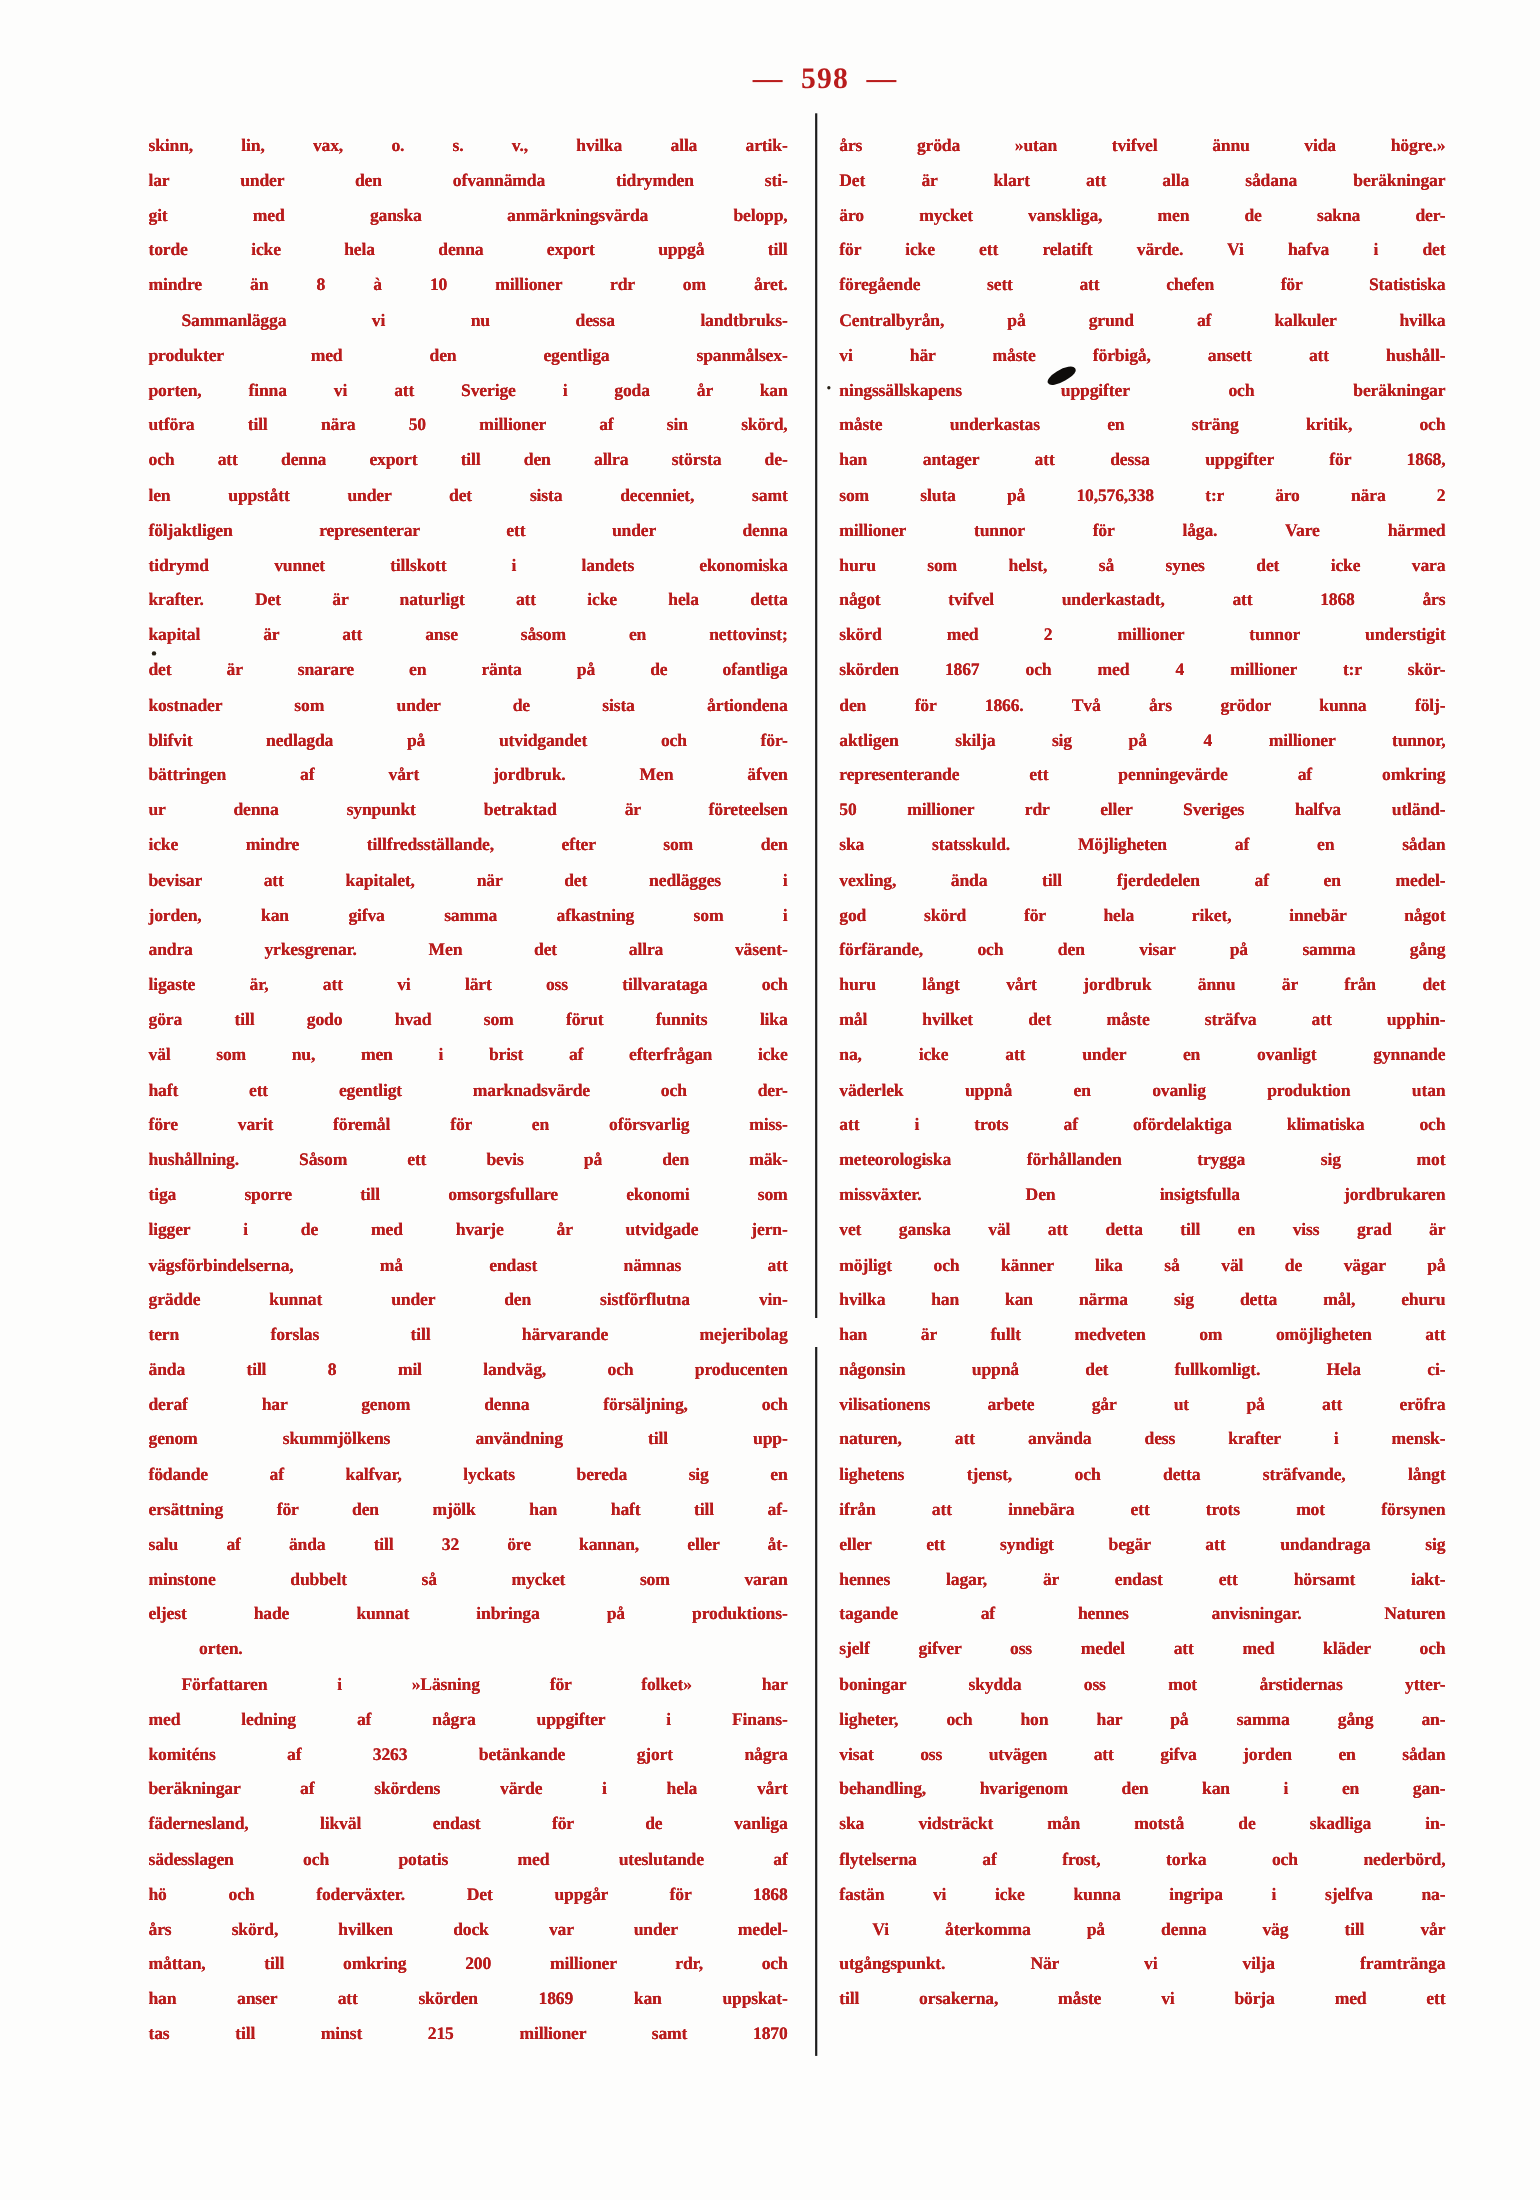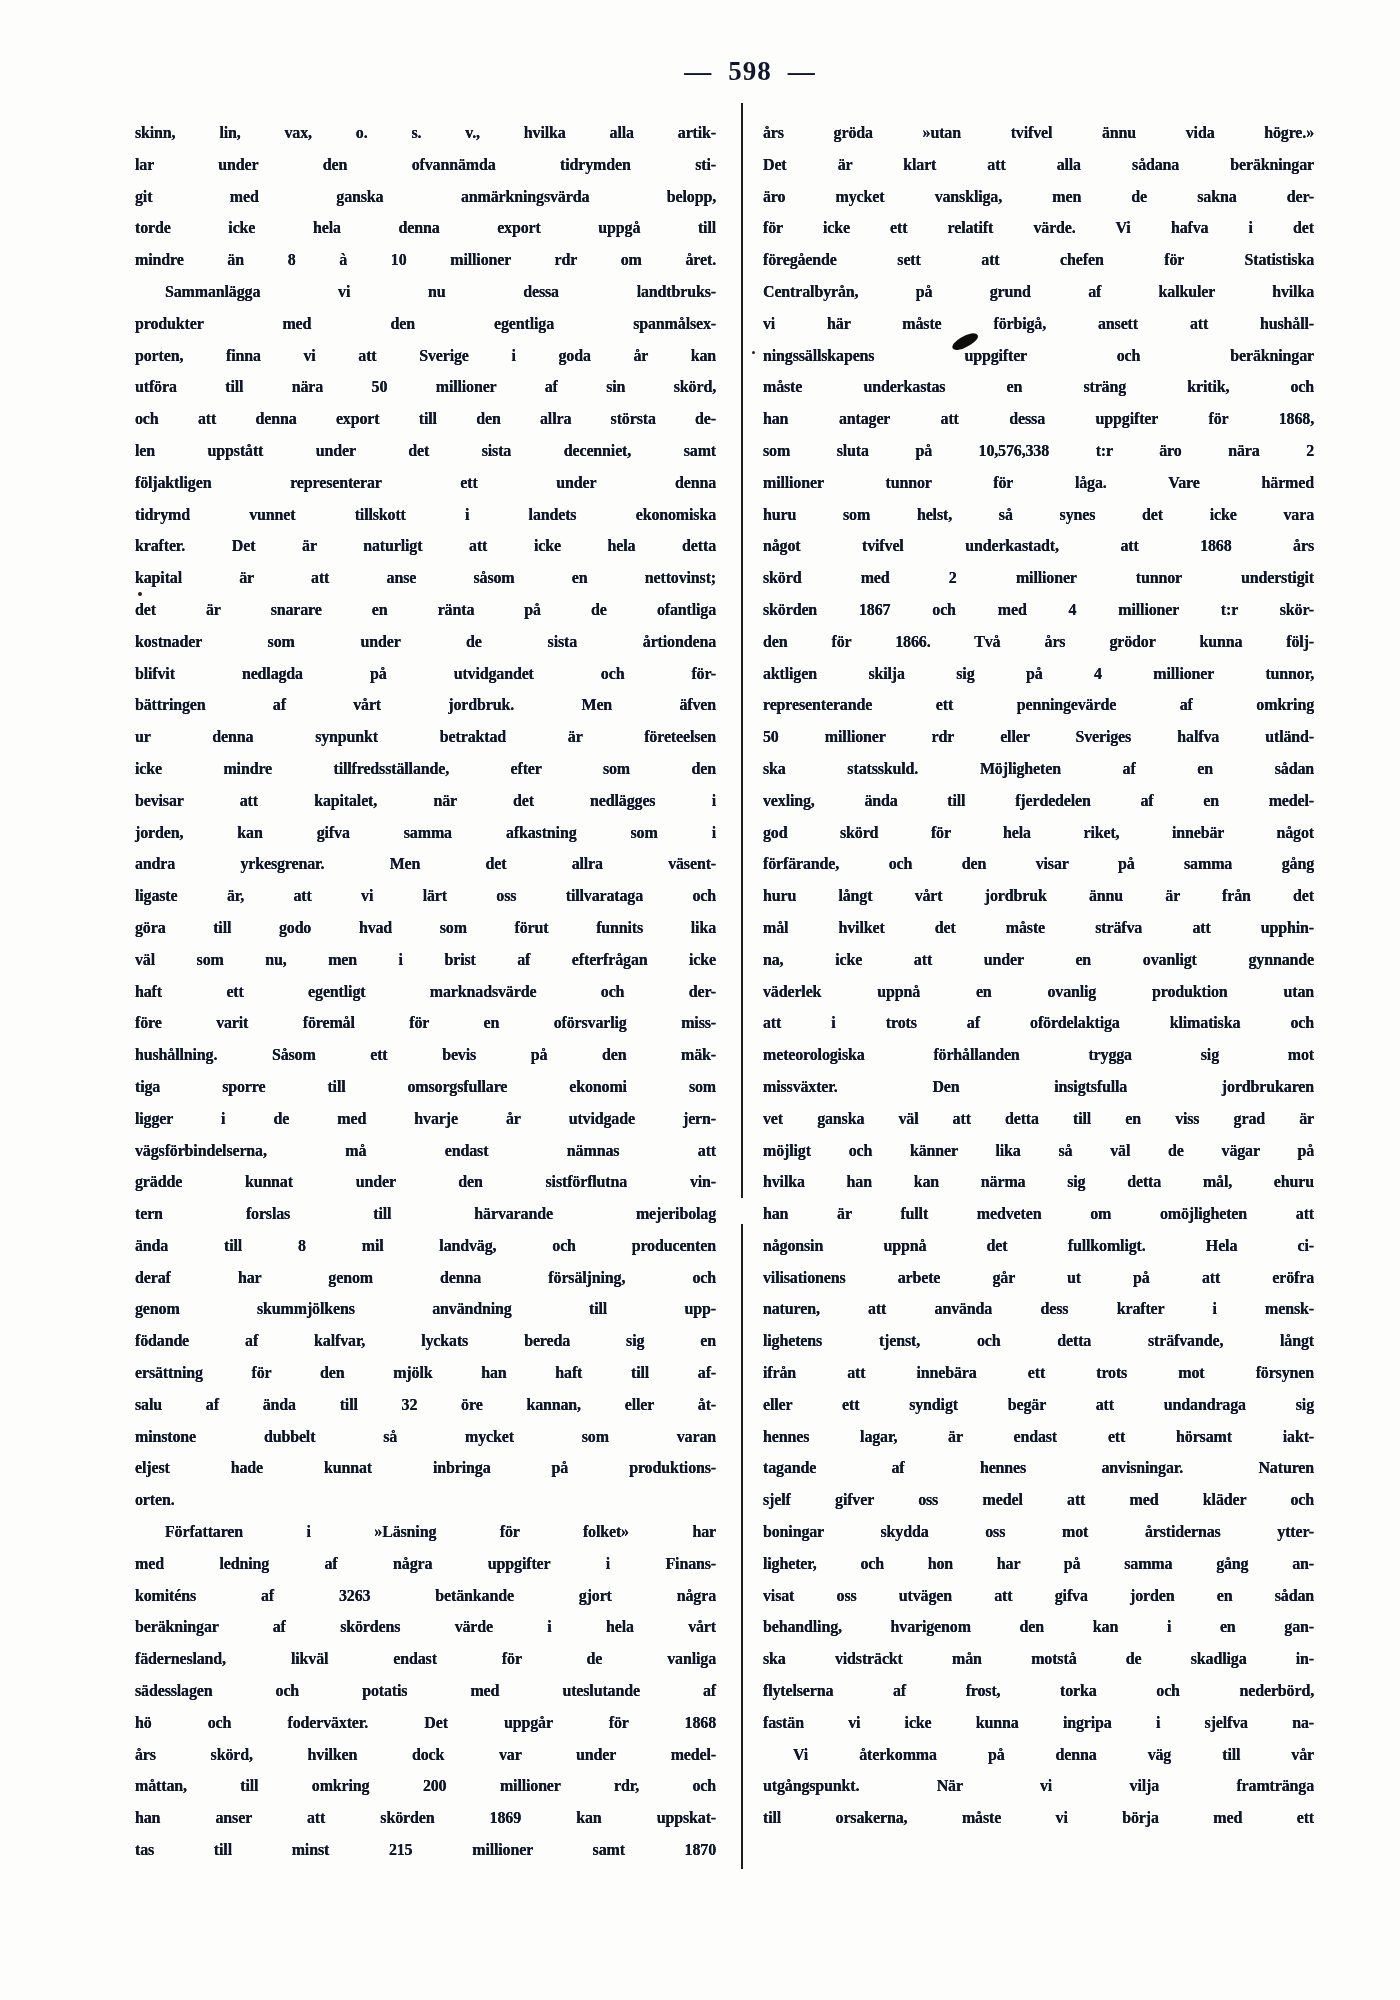--- a/index.html
+++ b/index.html
@@ -2,21 +2,21 @@
 <html><head>
 <meta charset="utf-8">
 <style>
   html, body { margin: 0; padding: 0; background: #ffffff; }
   .page {
     position: relative;
     width: 1400px;
     height: 2000px;
     background: #fdfdfc;
     font-family: "Liberation Serif", serif;
-    color: #0f172a;
+    color: #b91c1c;
     overflow: hidden;
   }
   .page-header {
     position: absolute;
     top: 56px;
     left: 400px;
     width: 700px;
     text-align: center;
     font-size: 27px;
     font-weight: bold;
@@ -43,21 +43,21 @@
   .col-right { left: 763px; width: 551px; }
   .line {
     height: 31.8px;
     line-height: 31.8px;
     text-align: justify;
     text-align-last: justify;
     white-space: normal;
     text-shadow: 0 0 0.4px currentColor;
   }
   .line.indent { padding-left: 30px; }
-  .line.par-end { text-align-last: left; }
+  .line.par-end { text-align-last: left; margin-left: 46px; }
   .ink-smudge {
     position: absolute;
     left: 951px;
     top: 336px;
     width: 28px;
     height: 11px;
     background: #0e0c0a;
     border-radius: 55% 70% 45% 65%;
     transform: rotate(-31deg);
   }

